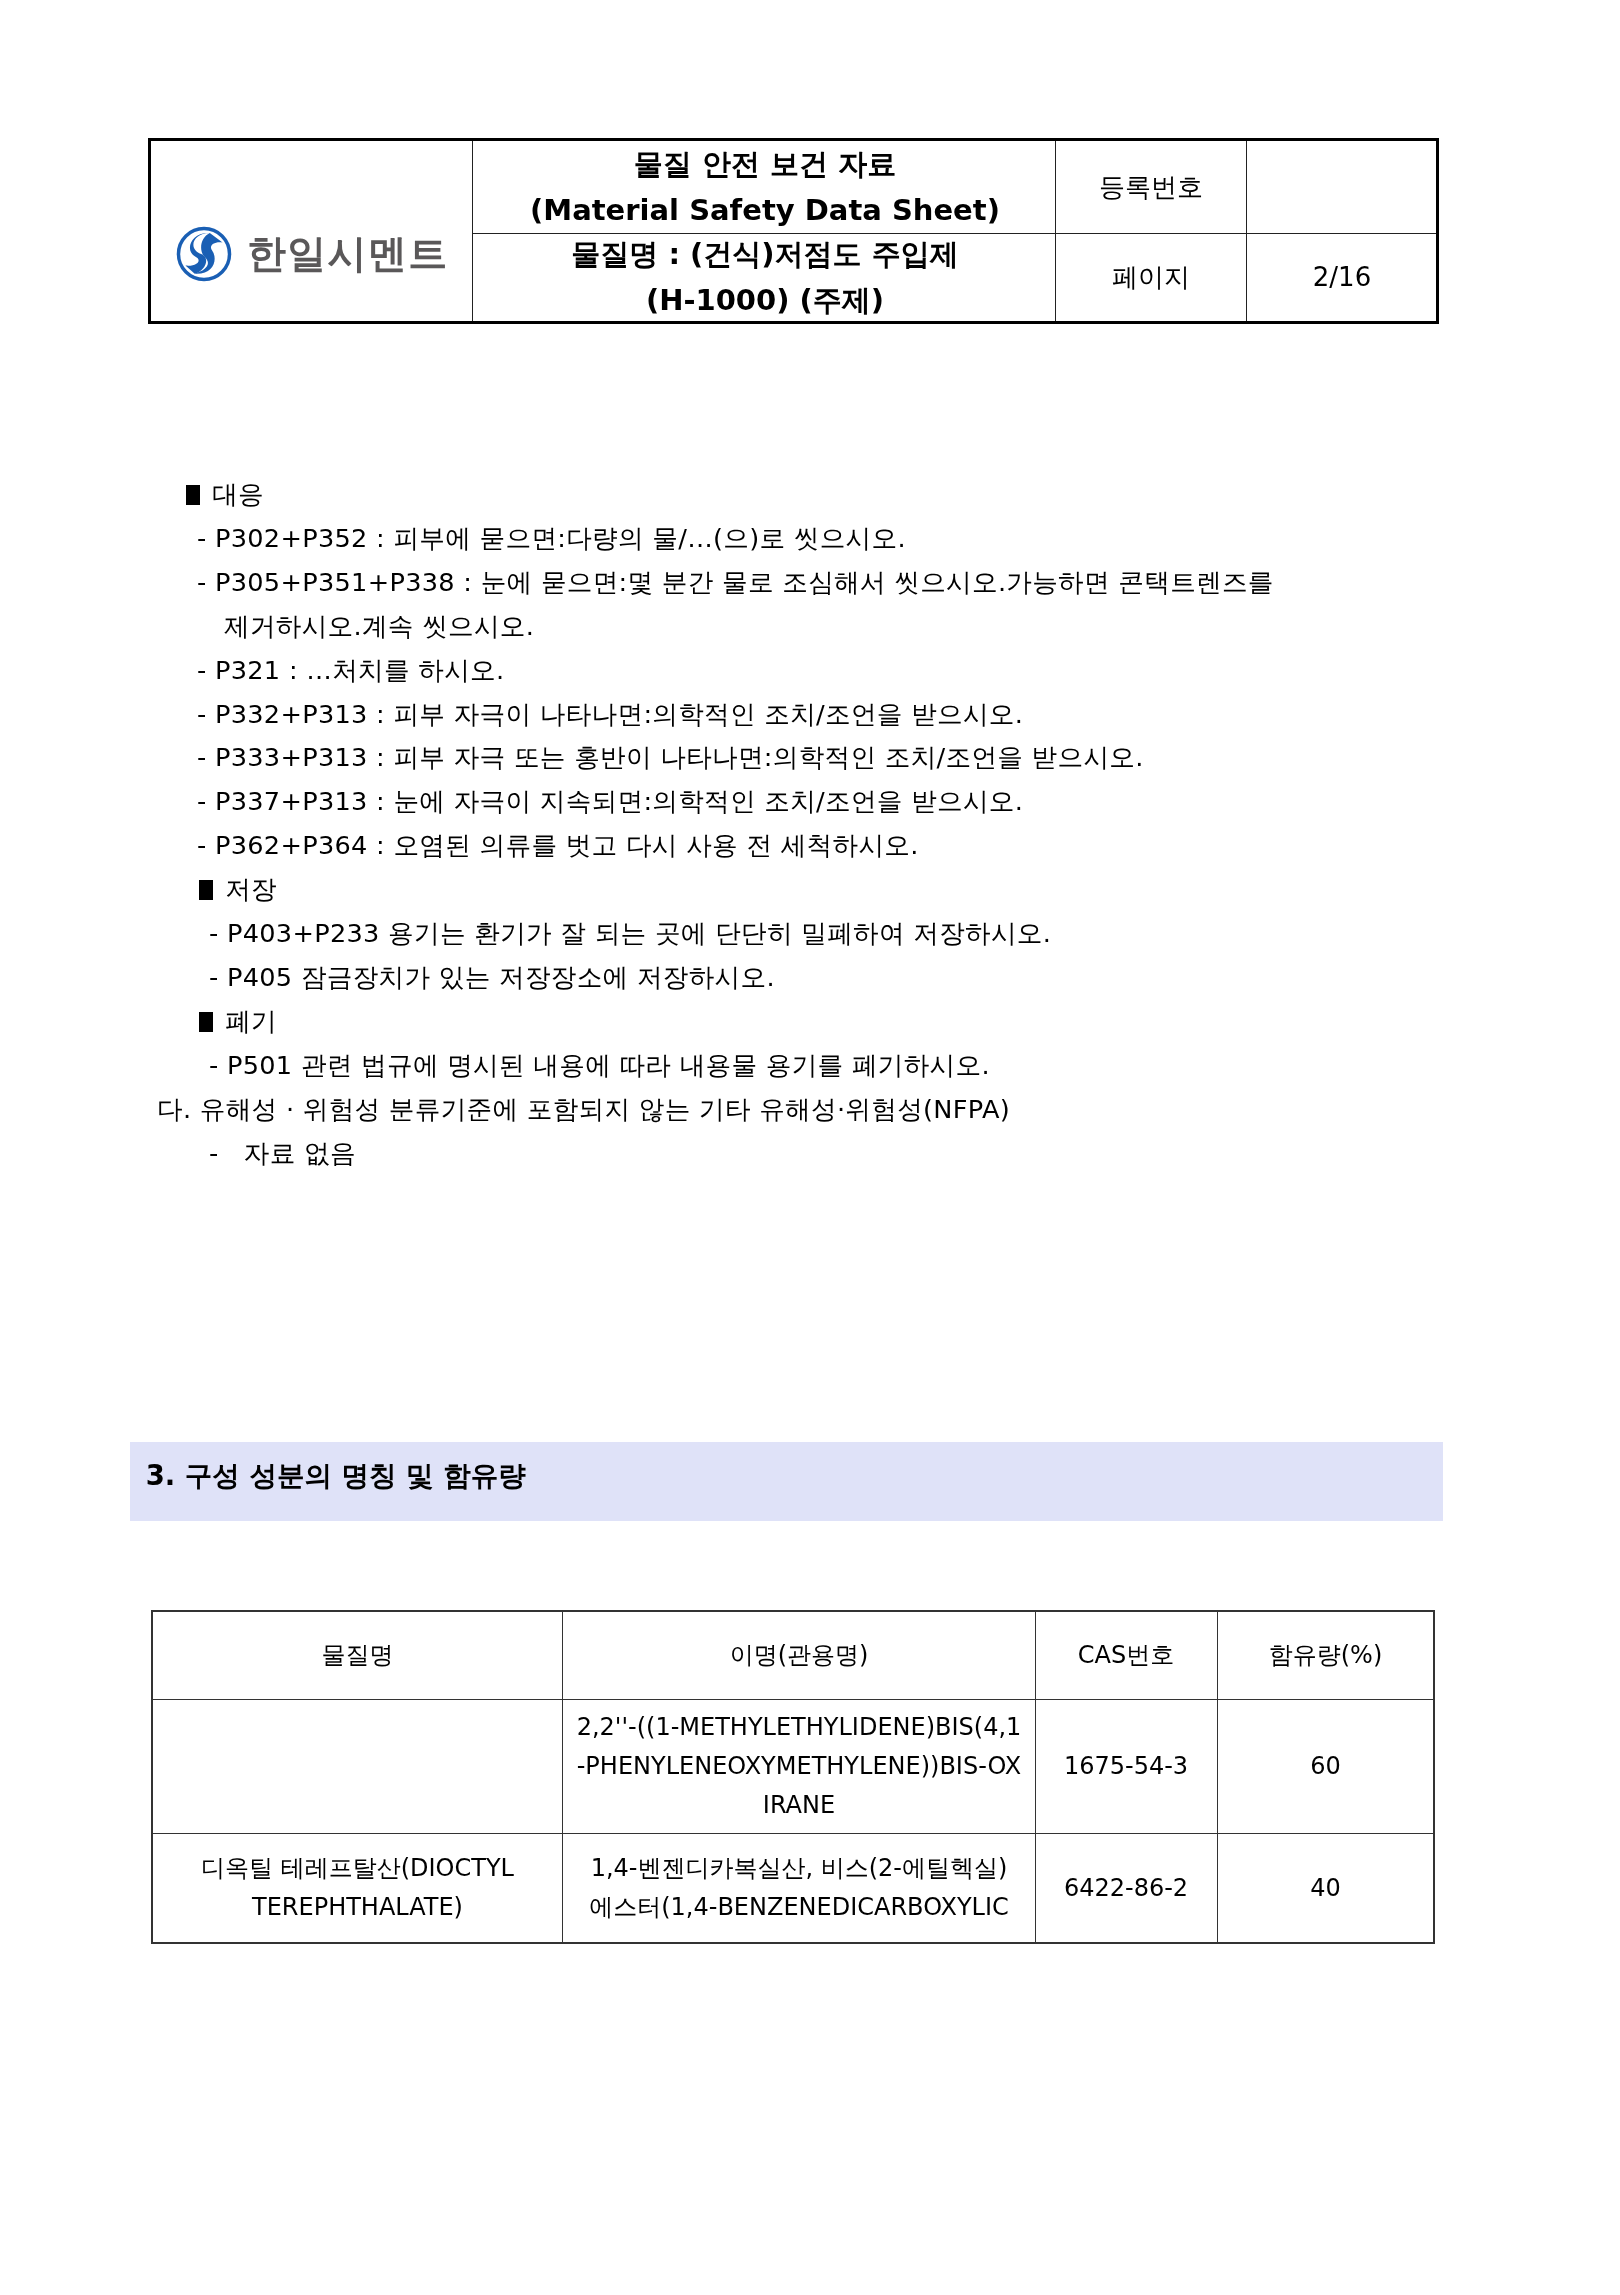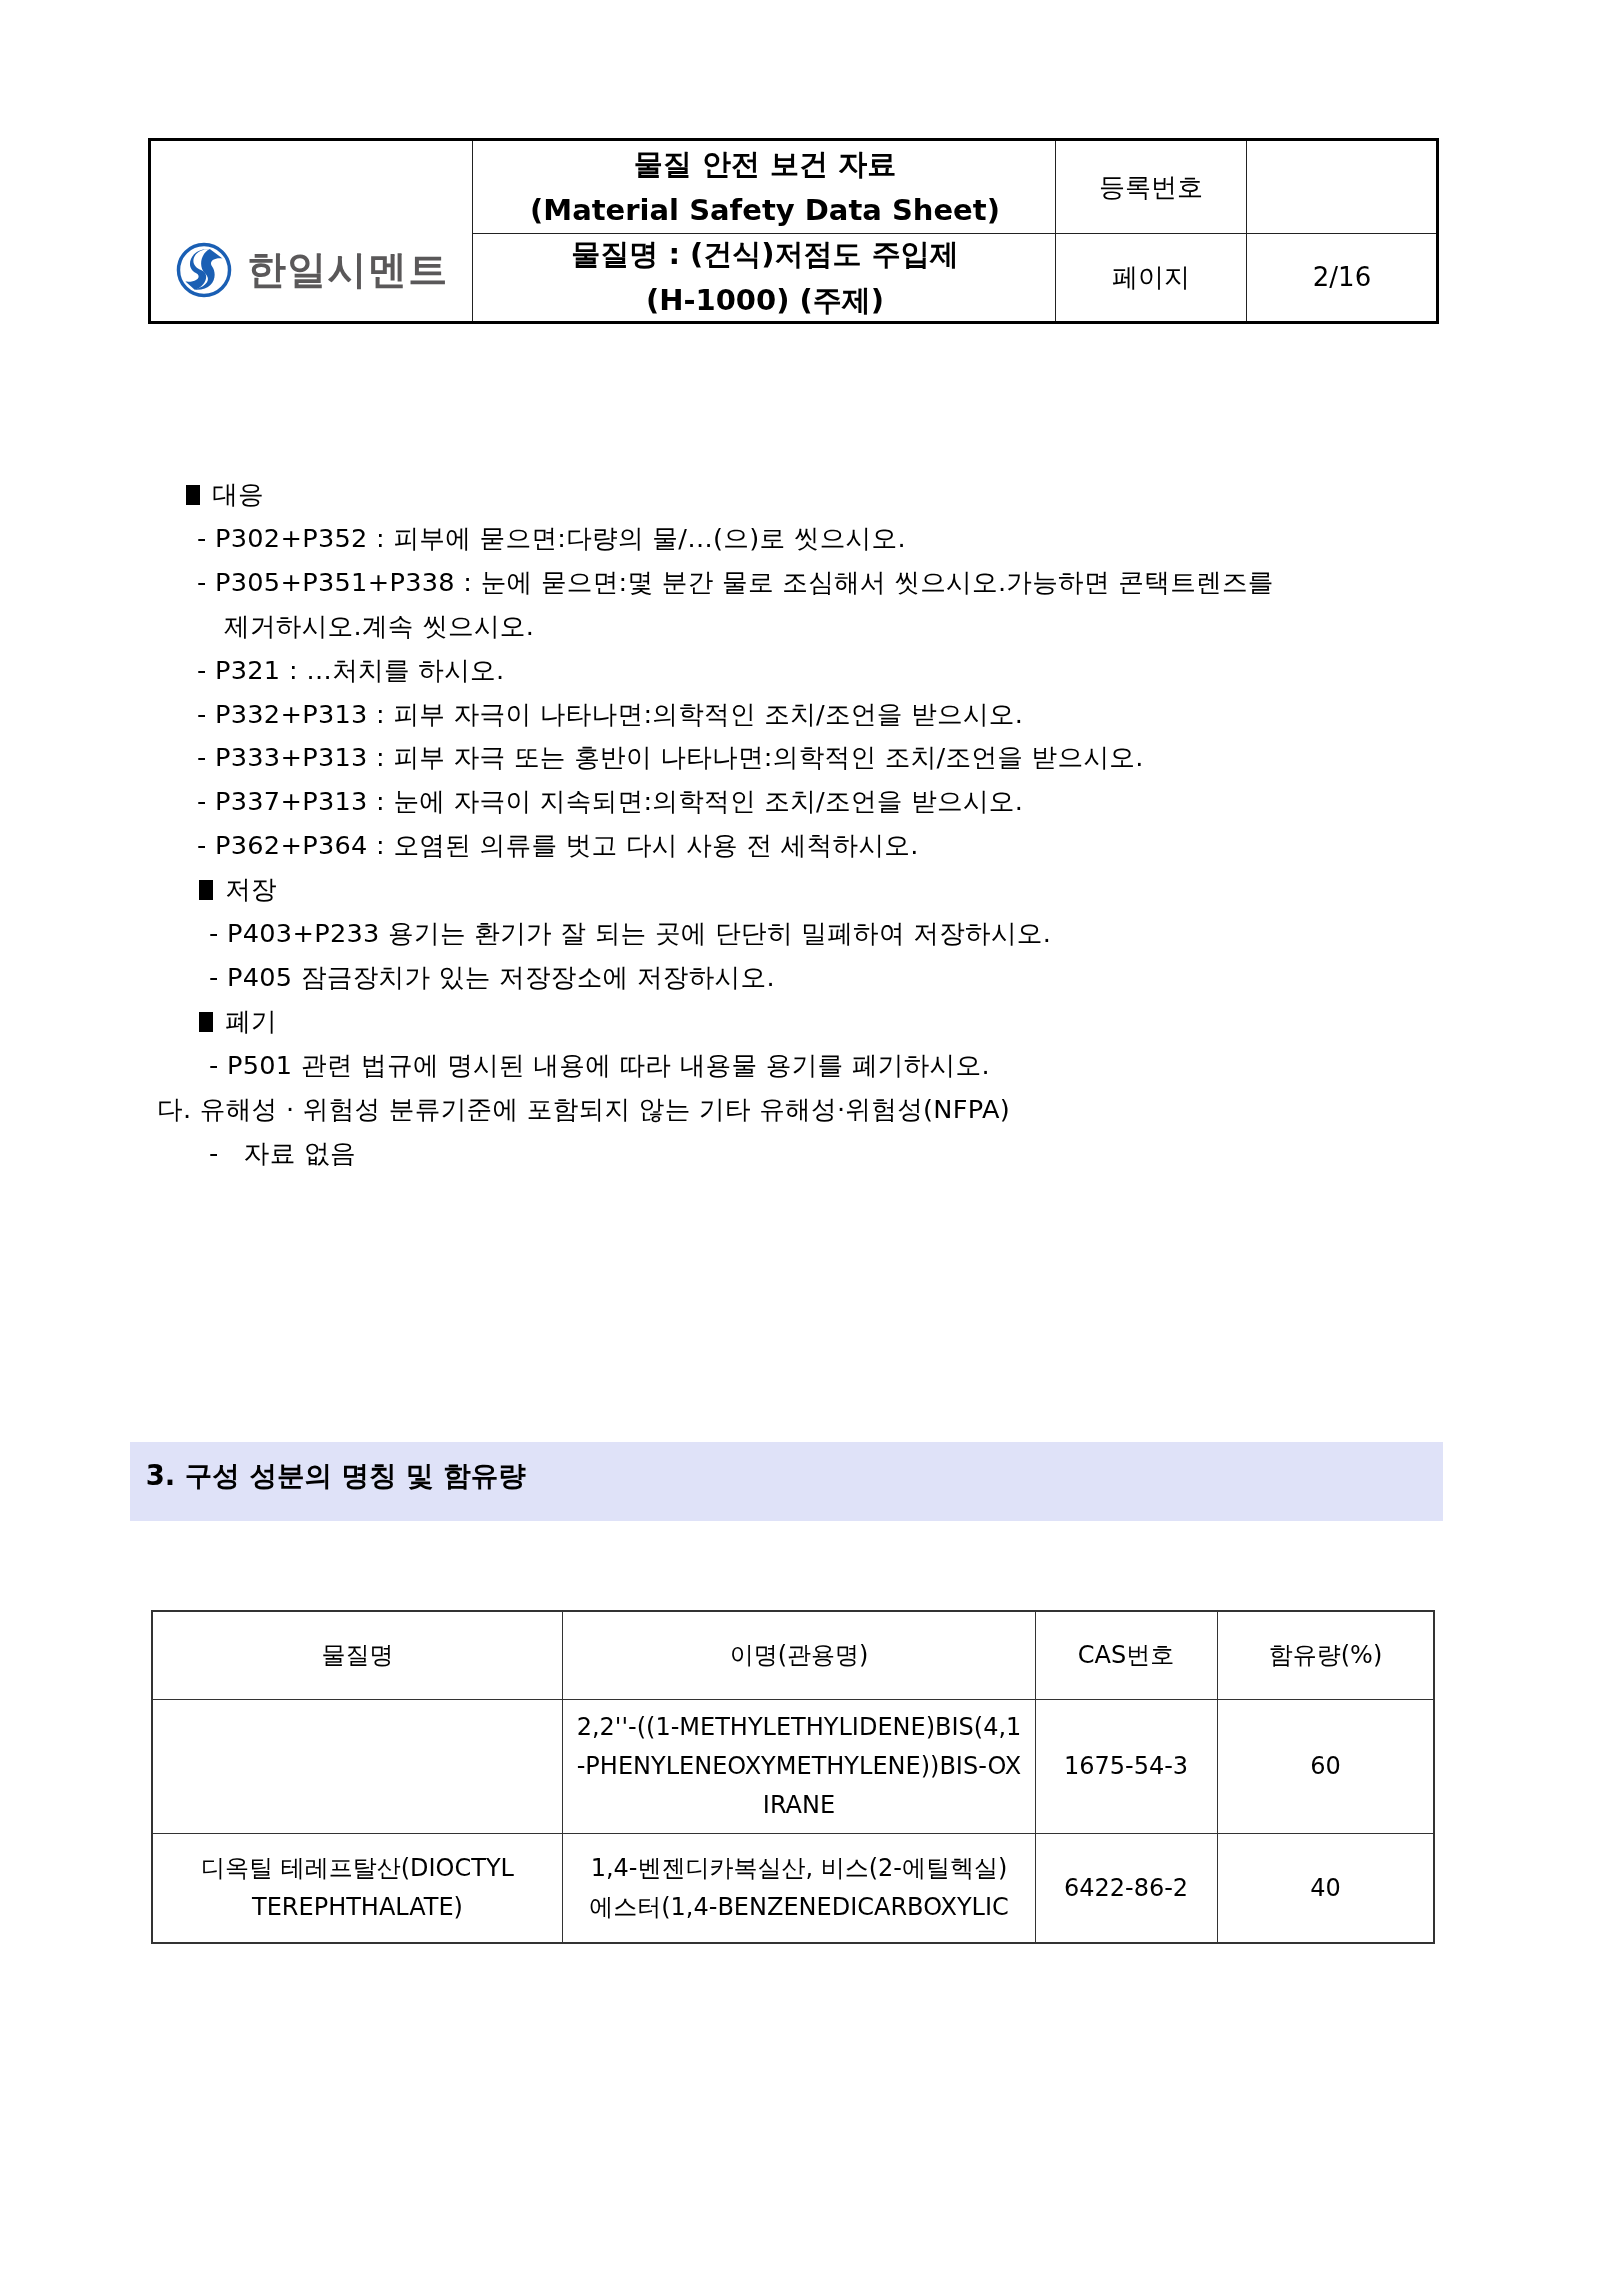--- a/index.html
+++ b/index.html
@@ -4,21 +4,21 @@
 <style>
   html, body { margin:0; padding:0; background:#ffffff; }
   body { width:1621px; height:2295px; position:relative; overflow:hidden;
          font-family:"DejaVu Sans", "Liberation Sans", sans-serif; color:#000; }
 
   
   .hdr { position:absolute; left:148px; top:138px; width:1291px; height:186px;
          border:3.3px solid #000; box-sizing:border-box; }
   .hdr .vline { position:absolute; top:0; bottom:0; width:1.3px; background:#222; }
   .hdr .hline { position:absolute; height:1.3px; background:#222; }
-  .logo { position:absolute; left:0; top:16px; width:321px; height:225px;
+  .logo { position:absolute; left:0; top:0; width:321px; height:225px;
           display:flex; align-items:center; justify-content:center; gap:14.4px; }
   .logo-text { font-size:39px; font-weight:bold; color:#5a5859; letter-spacing:1.3px; }
   .title-cell { position:absolute; left:323px; width:582px; display:flex; flex-direction:column;
                 align-items:center; justify-content:center; font-weight:bold; font-size:29px;
                 line-height:46px; text-align:center; }
   .label-cell, .value-cell { position:absolute; display:flex; align-items:center; justify-content:center;
                 font-size:26px; }
 
   
   .line { position:absolute; font-size:25.6px; white-space:nowrap; letter-spacing:0.3px; }

